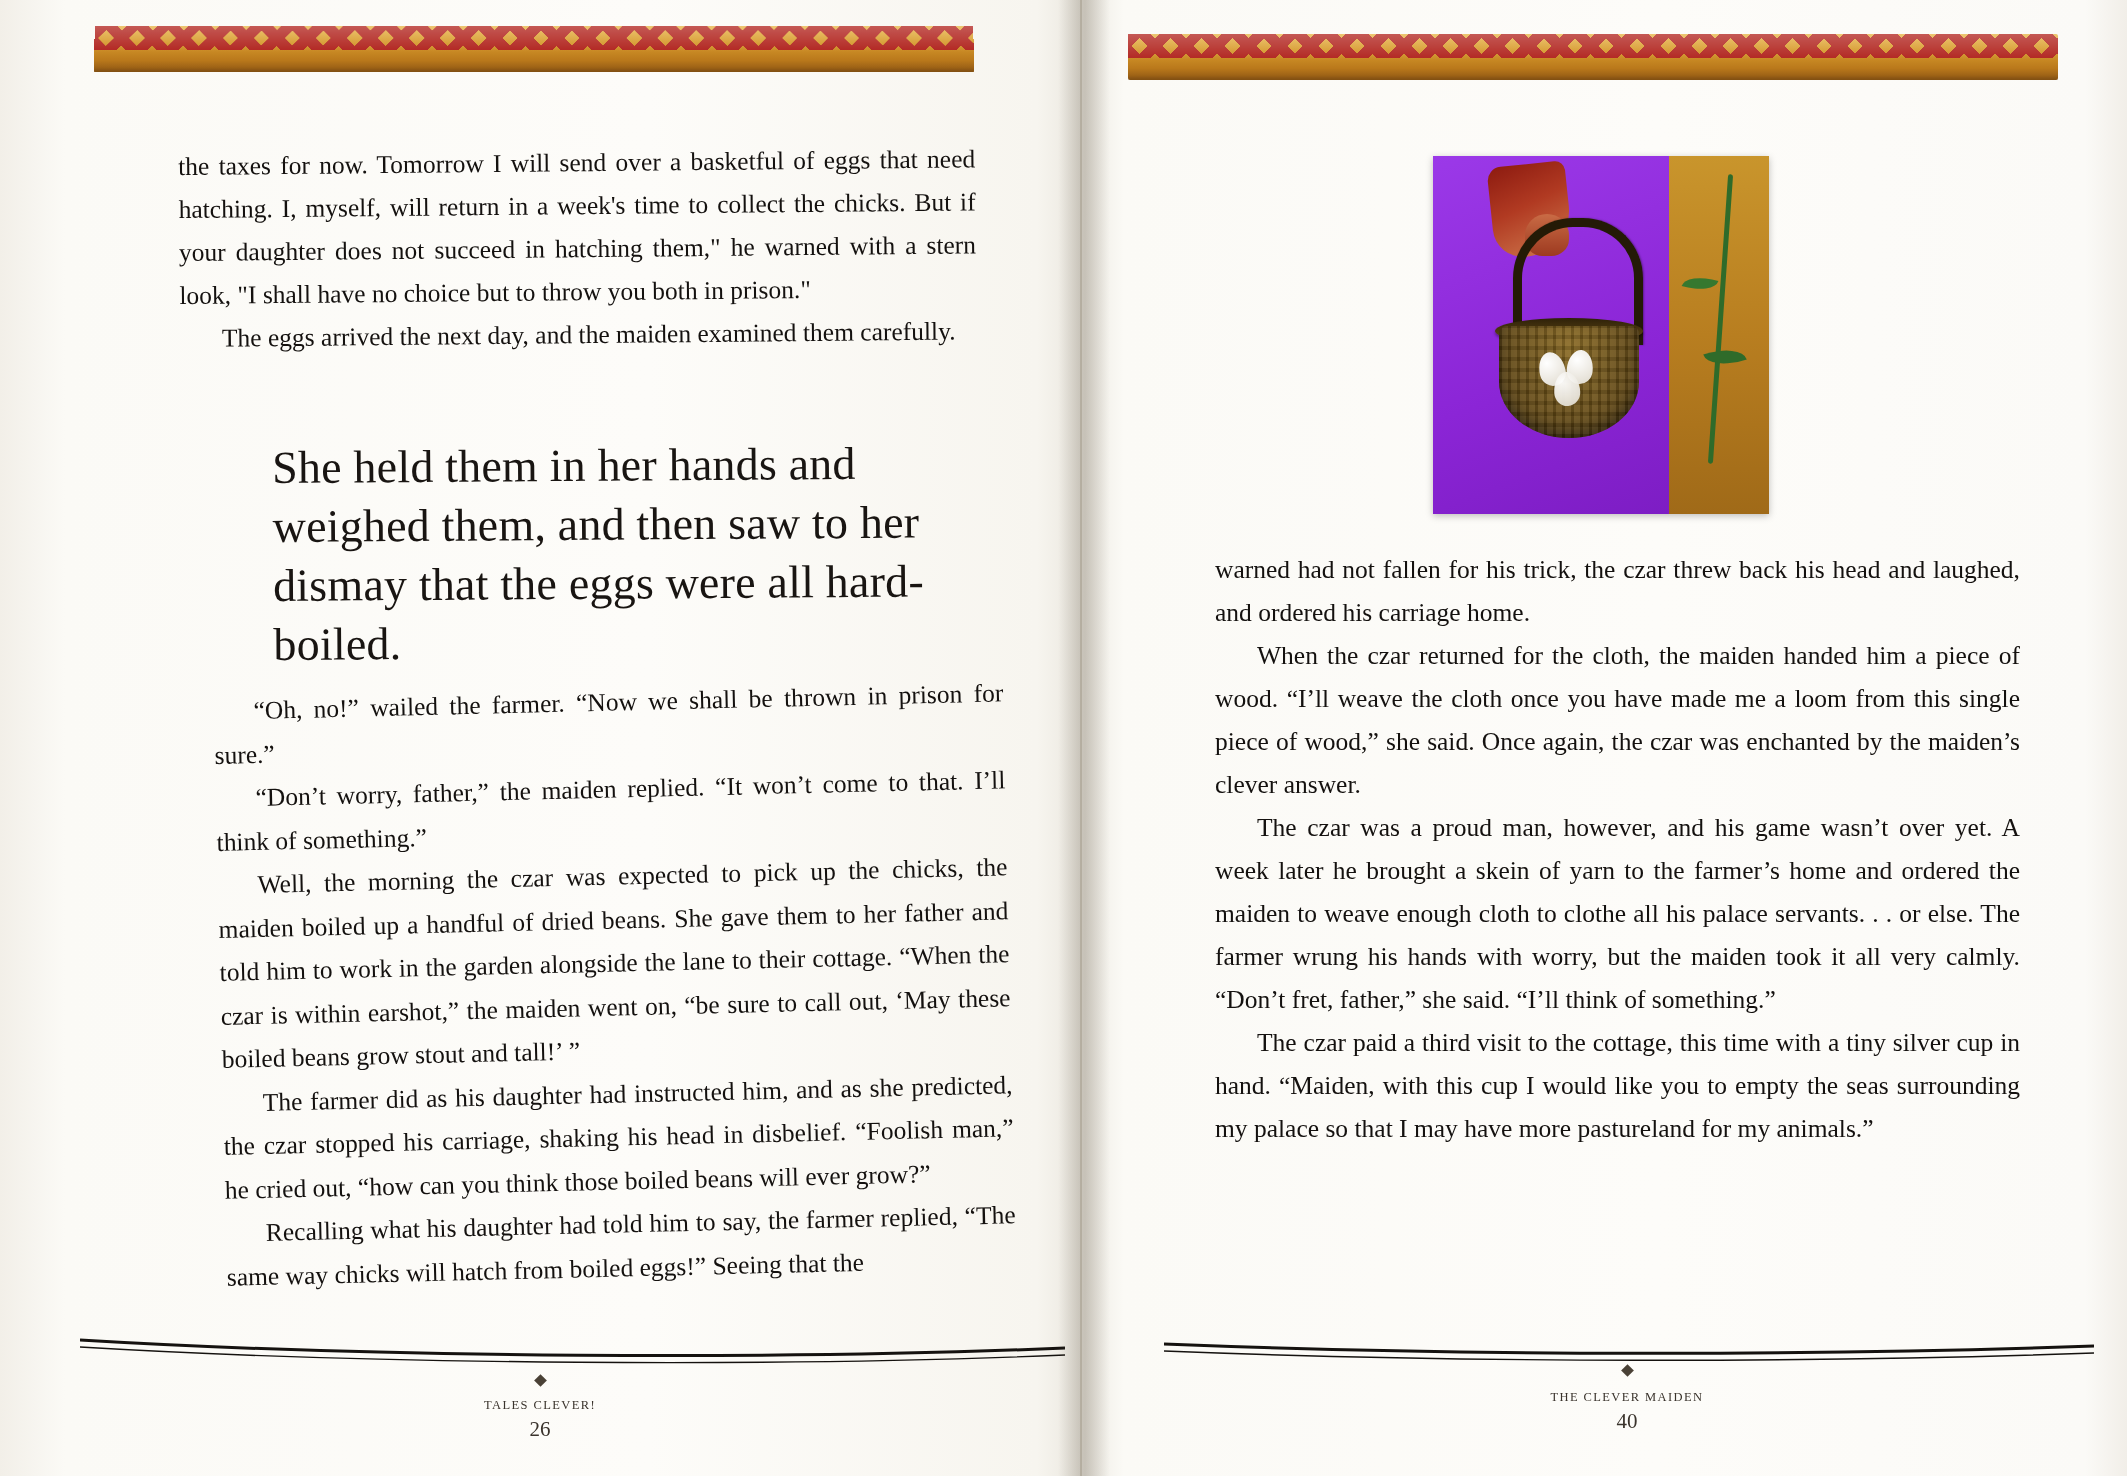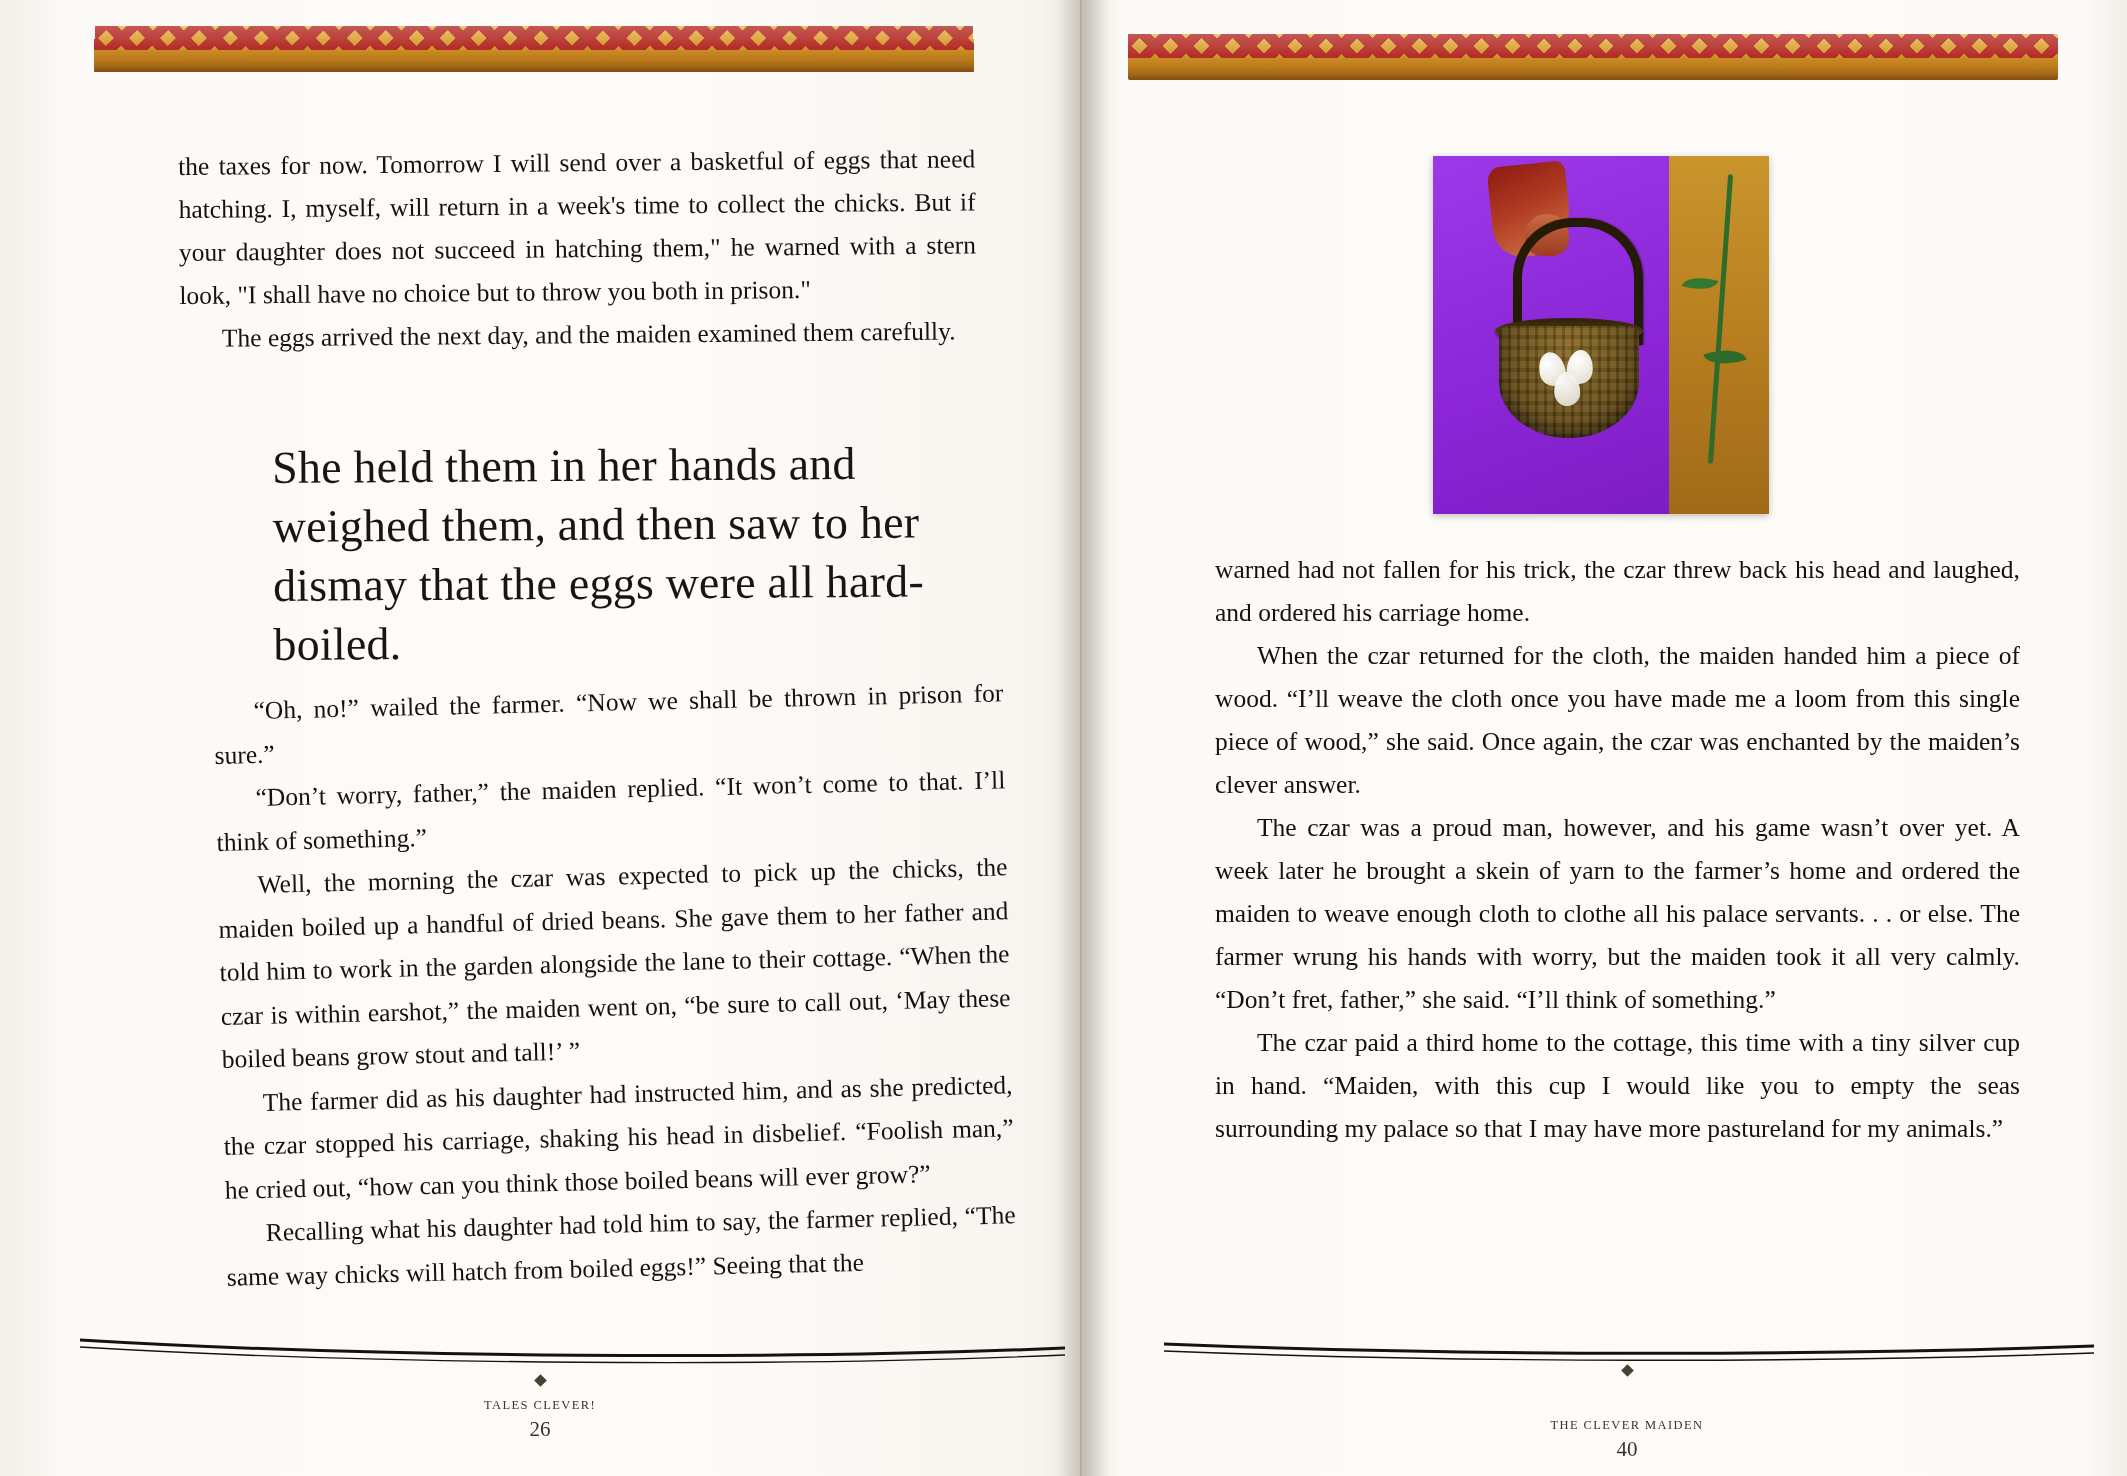--- a/index.html
+++ b/index.html
@@ -327,21 +327,21 @@
 
   <div class="page page-right">
 
     <div class="foot-rule fr-right" style="left:82px;">
       <svg width="930" height="26" viewBox="0 0 930 26" aria-hidden="true">
         <path d="M0 4 C 300 16, 650 16, 930 6" stroke="#15120f" stroke-width="3" fill="none"></path>
         <path d="M0 11 C 300 23, 650 23, 930 13" stroke="#15120f" stroke-width="1.4" fill="none"></path>
       </svg>
     </div>
 
-    <div class="folio" style="left:435px;top:1390px;width:220px;margin-top:28px;">
+    <div class="folio" style="left:435px;top:1390px;width:220px;">
       <div class="title">THE CLEVER MAIDEN</div>
       <div class="num">40</div>
     </div>
     <div class="diamond" style="left:541px;top:1366px;"></div>
   </div>
 
   <div class="top-band band-right" style="position:absolute;left:1128px;top:34px;width:930px;">
     <div class="band-inner">
       <div class="zigzag"></div>
       <div class="zig-teeth"></div>
@@ -363,17 +363,17 @@
     <div class="basket"></div>
     <div class="egg egg1"></div>
     <div class="egg egg2"></div>
     <div class="egg egg3"></div>
   </div>
 
   <div class="col col-right">
     <p>warned had not fallen for his trick, the czar threw back his head and laughed, and ordered his carriage home.</p>
     <p class="ind">When the czar returned for the cloth, the maiden handed him a piece of wood. “I’ll weave the cloth once you have made me a loom from this single piece of wood,” she said. Once again, the czar was enchanted by the maiden’s clever answer.</p>
     <p class="ind">The czar was a proud man, however, and his game wasn’t over yet. A week later he brought a skein of yarn to the farmer’s home and ordered the maiden to weave enough cloth to clothe all his palace servants. . . or else. The farmer wrung his hands with worry, but the maiden took it all very calmly. “Don’t fret, father,” she said. “I’ll think of something.”</p>
-    <p class="ind">The czar paid a third home to the cottage, this time with a tiny silver cup in hand. “Maiden, with this cup I would like you to empty the seas surrounding my palace so that I may have more pastureland for my animals.”</p>
+    <p class="ind">The czar paid a third visit to the cottage, this time with a tiny silver cup in hand. “Maiden, with this cup I would like you to empty the seas surrounding my palace so that I may have more pastureland for my animals.”</p>
   </div>
 
   <div class="gutter-shadow"></div>
 </div>
 
 </body></html>

